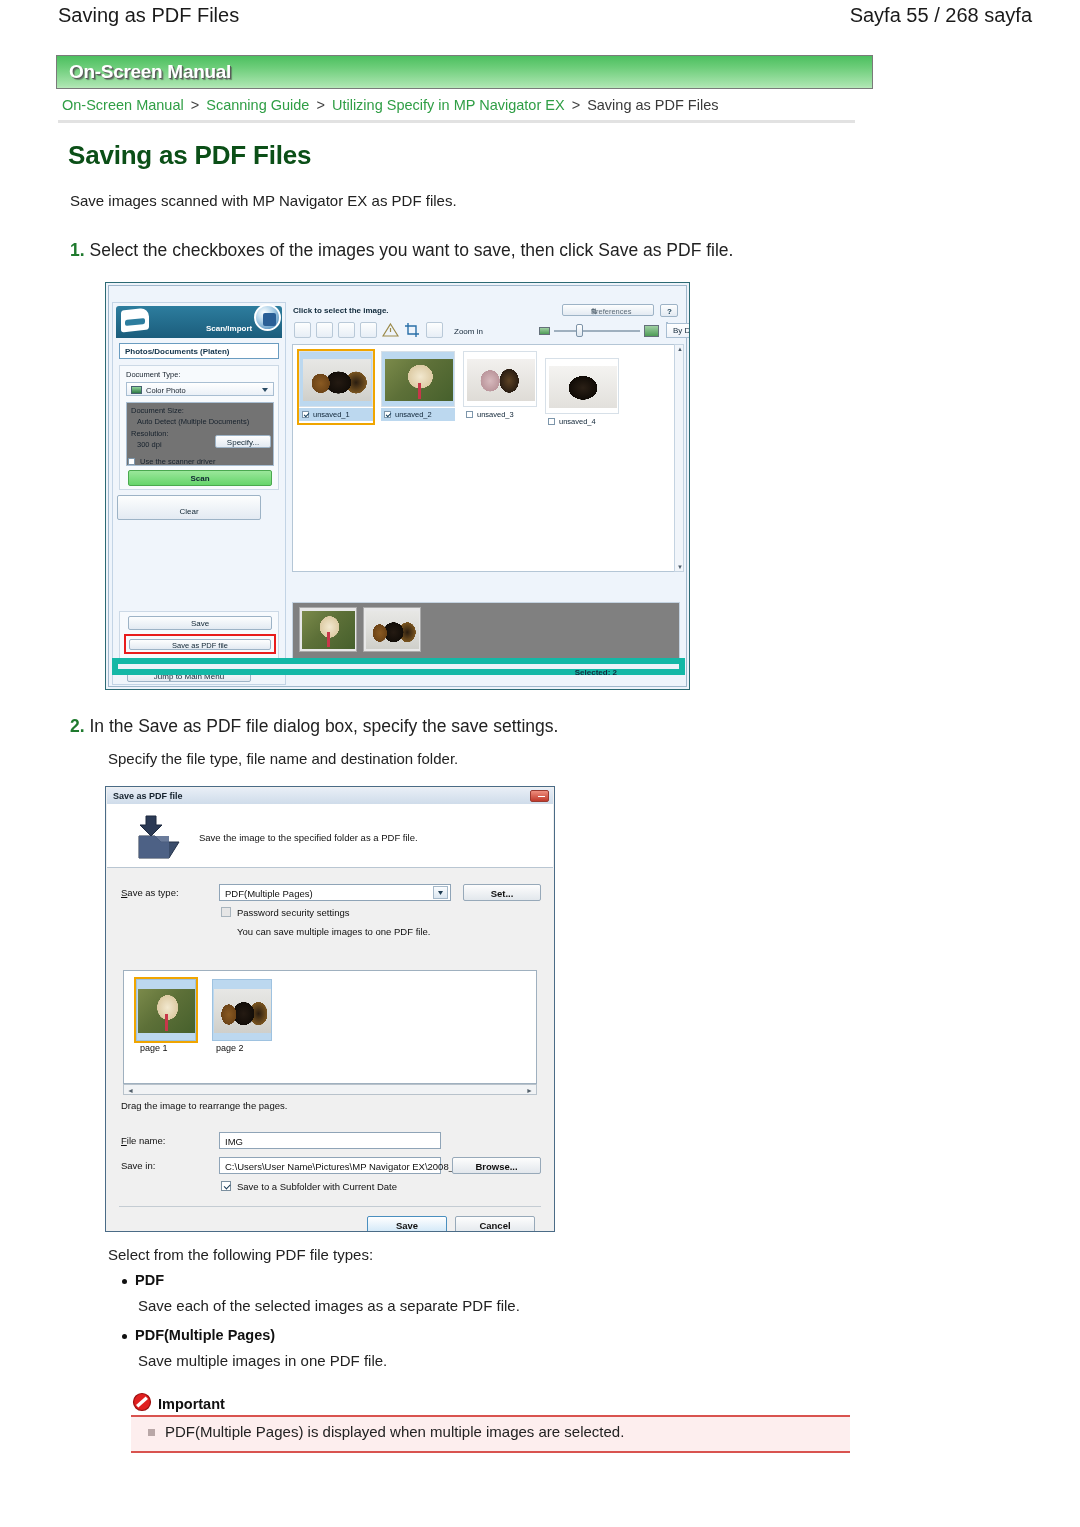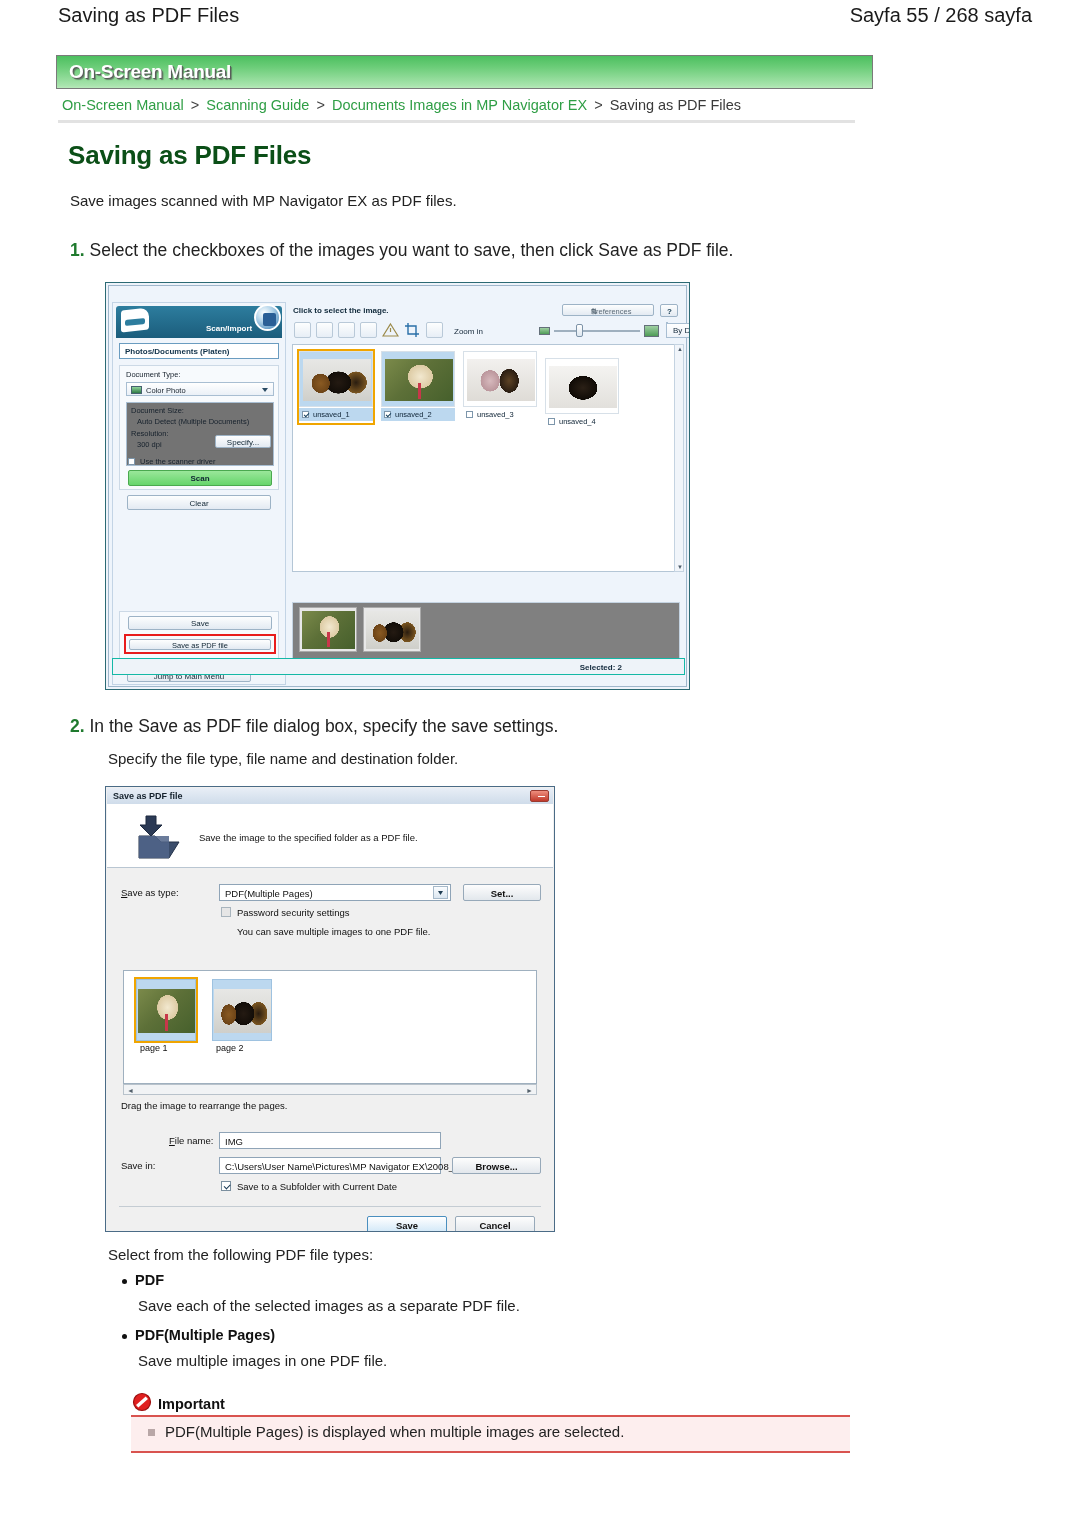--- a/index.html
+++ b/index.html
@@ -185,21 +185,21 @@
 
   .sel-bar { position:absolute; left:4px; top:280px; width:388px; height:20px; background:#e7eef7; border:1px solid #c4d3e1; border-width:1px 1px 0 1px; }
   .sel-bar .lb { position:absolute; left:6px; top:4px; font-size:9px; font-weight:bold; color:#12293c; }
   .sel-tray { position:absolute; left:4px; top:300px; width:388px; height:57px; background:#808080; border:1px solid #c4d3e1; }
   .tray-item { position:absolute; top:4px; width:58px; height:45px; background:#e8e8e8; border:1px solid #aaa; }
   .hscroll { position:absolute; left:4px; top:357px; width:388px; height:10px; background:#eef3f8; border:1px solid #c4d3e1; }
   .hscroll .ar { position:absolute; top:2px; font-size:6px; color:#4a5a68; }
   .vscroll { position:absolute; right:0; top:42px; width:10px; height:228px; background:#f1f5fa; border:1px solid #c4d3e1; }
   .vscroll .ar { position:absolute; left:2px; font-size:6px; color:#4a5a68; }
 
-  .statusbar { position:absolute; left:3px; top:372px; width:573px; height:17px; background:#eef3f9; border:1px solid #14b8a6; }
+  .statusbar { position:absolute; left:3px; top:372px; width:573px; height:17px; background:#eef3f9; border:6px solid #14b8a6; }
   .statusbar .st { position:absolute; right:62px; top:4px; font-size:8px; font-weight:bold; color:#12293c; }
 
   
   .shot2 {
     position:absolute; left:105px; top:786px; width:450px; height:446px;
     border:1px solid #4a6b86; background:#f0f0f0;
     font-size:9px; color:#101010; overflow:hidden;
   }
   .d-title { position:absolute; left:1px; top:1px; width:446px; height:16px;
              background:linear-gradient(to bottom,#e8eef6,#cfdcea); }
@@ -275,21 +275,21 @@
 
 <div class="banner">
   <div class="banner-text">On-Screen Manual</div>
 </div>
 
 <div class="crumb">
   <span class="lnk">On-Screen Manual</span>
   <span class="sep">&gt;</span>
   <span class="lnk">Scanning Guide</span>
   <span class="sep">&gt;</span>
-  <span class="lnk">Documents Images in MP Navigator EX</span>
+  <span class="lnk">Utilizing Specify in MP Navigator EX</span>
   <span class="sep">&gt;</span>
   <span class="cur">Saving as PDF Files</span>
 </div>
 <div class="crumb-rule"></div>
 
 <div class="h1">Saving as PDF Files</div>
 <div class="intro">Save images scanned with MP Navigator EX as PDF files.</div>
 
 <div class="step step1">
   <span class="num">1.</span>
@@ -327,21 +327,21 @@
           <div class="lbl-s" style="left:10px;top:37px;">300 dpi</div>
           <div class="btn" style="left:88px; top:32px; width:56px; height:13px; padding-top:2px;">Specify...</div>
         </div>
 
         <div class="chk" style="left:8px; top:92px;"></div>
         <div class="lbl-s" style="left:20px; top:91px;">Use the scanner driver</div>
 
         <div class="btn green" style="left:8px; top:104px; width:144px; height:16px; padding-top:3px;">Scan</div>
       </div>
 
-      <div class="btn" style="left:14px; top:192px; width:144px; height:15px; padding-top:3px;">Clear</div>
+      <div class="btn" style="left:4px; top:192px; width:144px; height:25px; padding-top:11px;">Clear</div>
 
       <div class="save-grp">
         <div class="btn" style="left:8px; top:4px; width:144px; height:14px; padding-top:2px;">Save</div>
         <div class="redbox"></div>
         <div class="btn" style="left:9px; top:27px; width:142px; height:11px; padding-top:1px; font-size:7.5px;">Save as PDF file</div>
       </div>
 
       <div class="btn" style="left:14px; top:366px; width:124px; height:13px; padding-top:2px;">Jump to Main Menu</div>
     </div>
 
@@ -507,21 +507,21 @@
         <div class="cap">page 2</div>
       </div>
     </div>
     <div class="pv-hs">
       <span class="ar" style="left:3px;">◄</span>
       <span class="ar" style="right:3px;">►</span>
     </div>
 
     <div class="d-lbl" style="left:14px; top:232px;">Drag the image to rearrange the pages.</div>
 
-    <div class="d-lbl" style="left:14px; top:267px;margin-left:48px;">
+    <div class="d-lbl" style="left:14px; top:267px;">
       <span class="d-u">F</span><span>ile name:</span>
     </div>
     <div class="d-input" style="left:112px; top:264px; width:222px; height:17px;">
       <span class="v">IMG</span>
     </div>
 
     <div class="d-lbl" style="left:14px; top:292px;">Save in:</div>
     <div class="d-input" style="left:112px; top:289px; width:222px; height:17px;">
       <span class="v">C:\Users\User Name\Pictures\MP Navigator EX\2008_0</span>
     </div>

